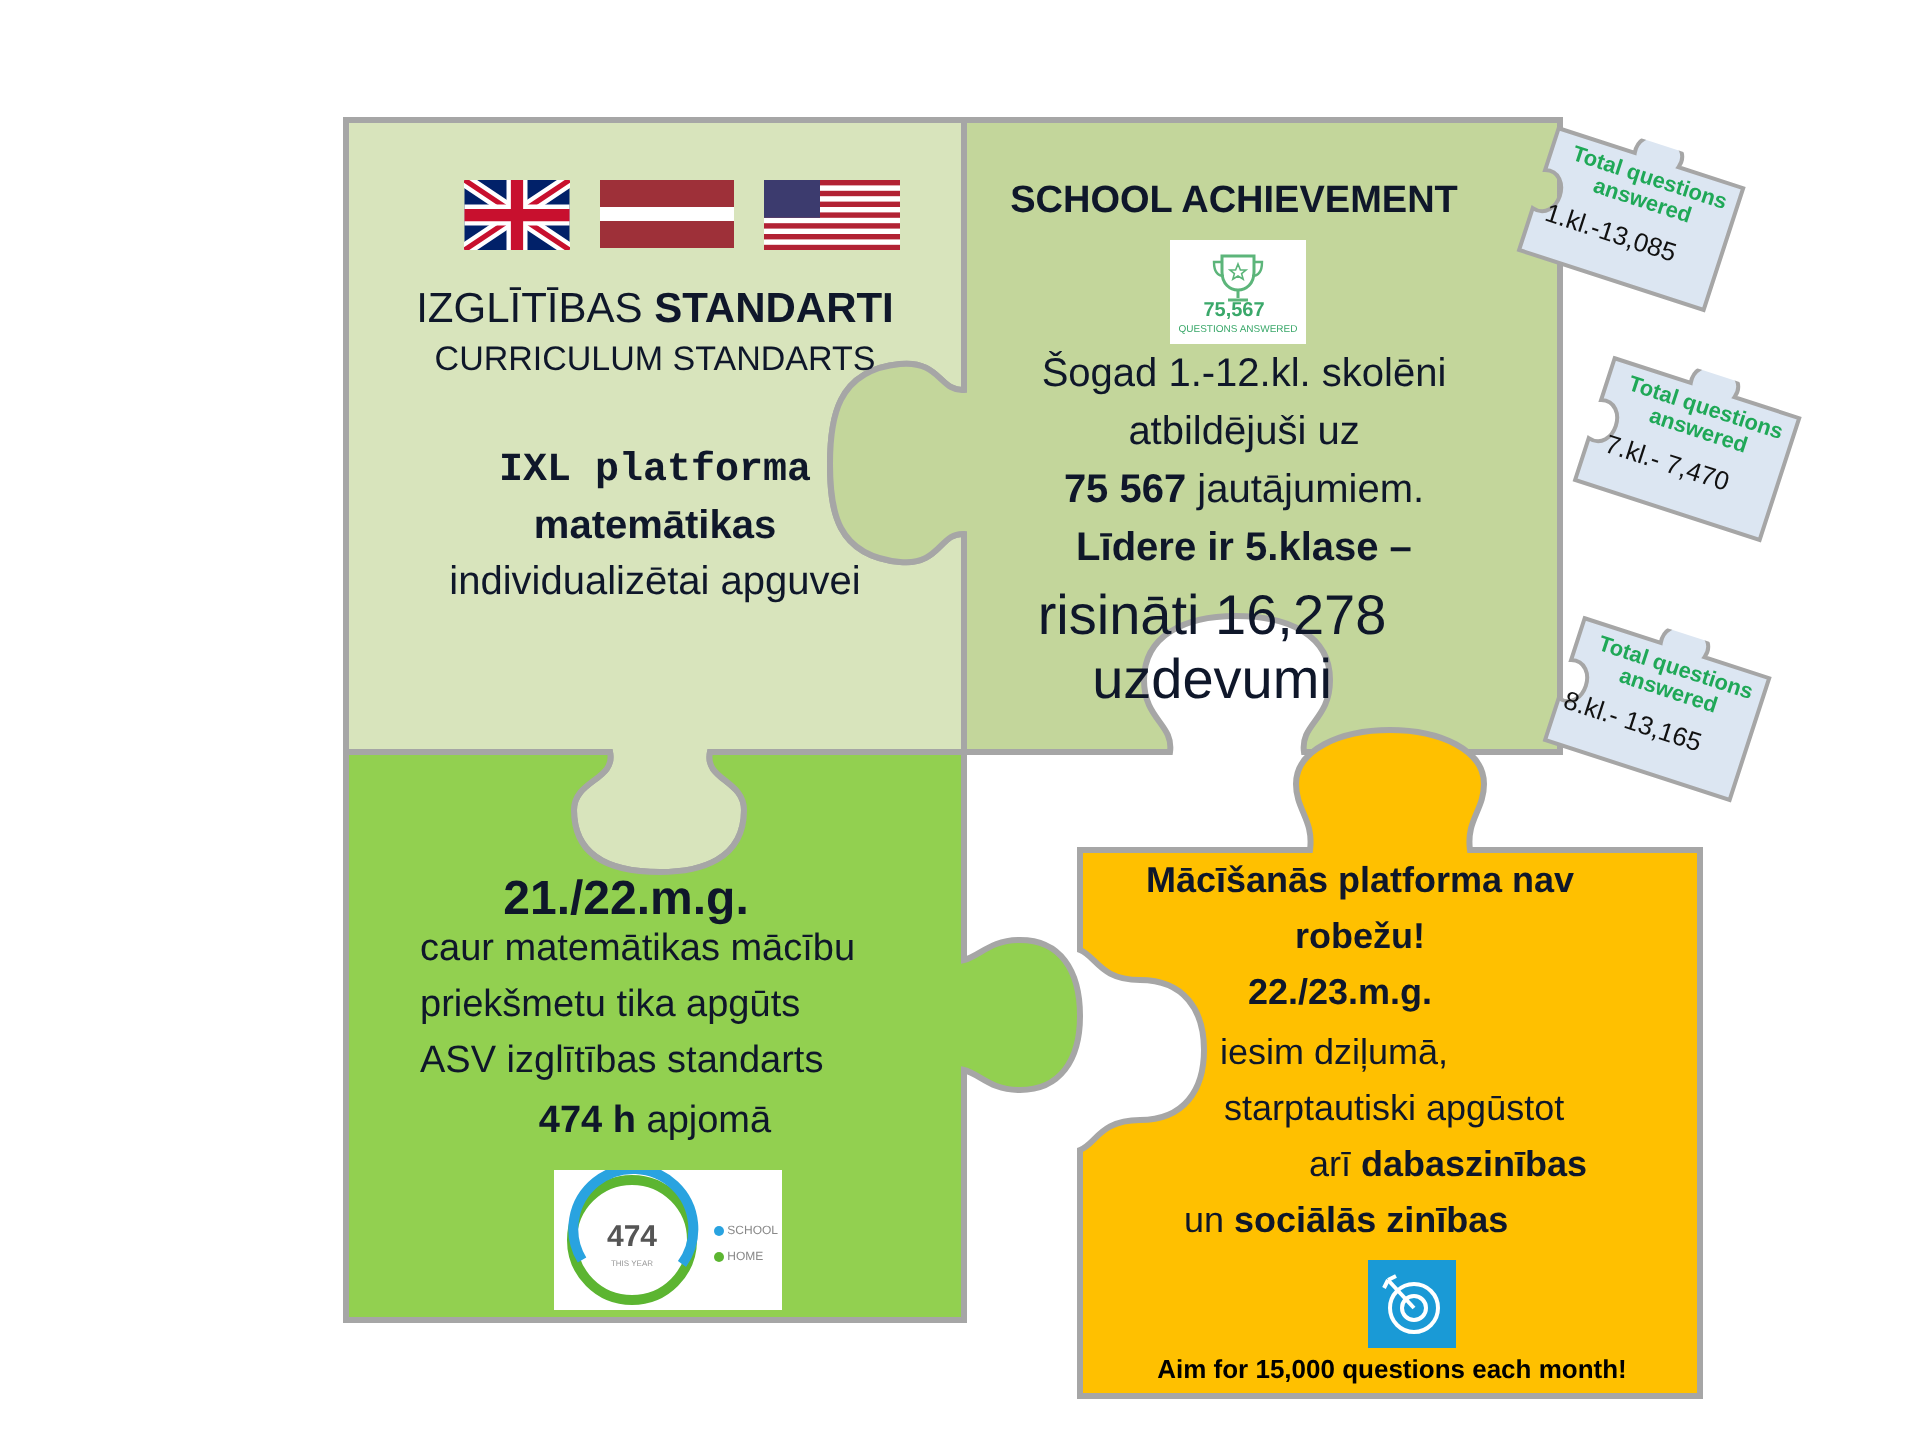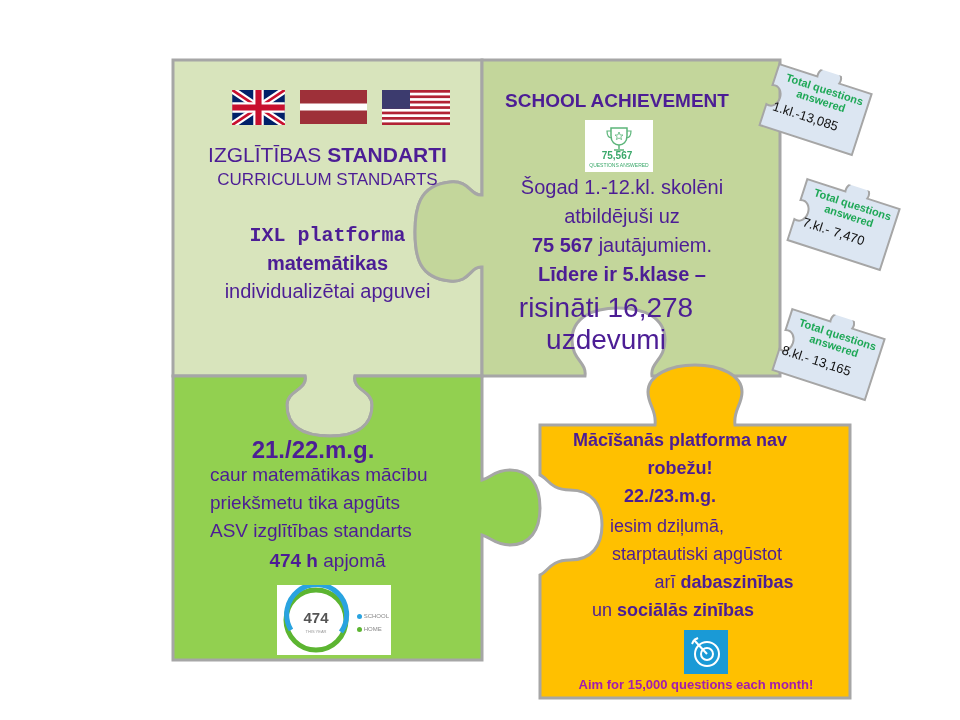--- a/index.html
+++ b/index.html
@@ -1,20 +1,20 @@
 <!DOCTYPE html>
 <html><head>
 <meta charset="utf-8">
 <style>
   html, body { margin:0; padding:0; }
   body { width:960px; height:720px; background:#ffffff; position:relative; overflow:hidden;
          font-family:"Liberation Sans", "DejaVu Sans", sans-serif; }
   .abs { position:absolute; }
   svg.puzzle { position:absolute; left:0; top:0; }
-  .txt { position:absolute; text-align:center; color:#4c1d95; }
+  .txt { position:absolute; text-align:center; color:#0f172a; }
   .b { font-weight:bold; }
   .flag { position:absolute; }
   .card-rot { position:absolute; }
   .mini-title { color:#1fa857; font-weight:bold; font-size:11px; line-height:12px; text-align:center; }
   .mini-val { color:#111; font-size:13px; }
 </style>
 </head>
 <body>
 
 <svg class="puzzle" width="960" height="720">
@@ -183,13 +183,13 @@
   <span>un </span><span class="b">sociālās zinības</span>
 </div>
 <div class="abs" style="left:684px;top:630px;width:44px;height:44px;background:#1a9ad6;">
   <svg width="44" height="44">
     <circle cx="23" cy="24" r="12" fill="none" stroke="#fff" stroke-width="2"></circle>
     <circle cx="23" cy="24" r="6" fill="none" stroke="#fff" stroke-width="2"></circle>
     <path d="M23,24 L10,10" stroke="#fff" stroke-width="2"></path>
     <path d="M10,10 L8,14 M10,10 L14,8" stroke="#fff" stroke-width="2"></path>
   </svg>
 </div>
-<div class="txt b" style="left:540px;top:677px;width:312px;font-size:13px;color:#a21caf;">Aim for 15,000 questions each month!</div>
+<div class="txt b" style="left:540px;top:677px;width:312px;font-size:13px;color:#000000;">Aim for 15,000 questions each month!</div>
 
 </body></html>

